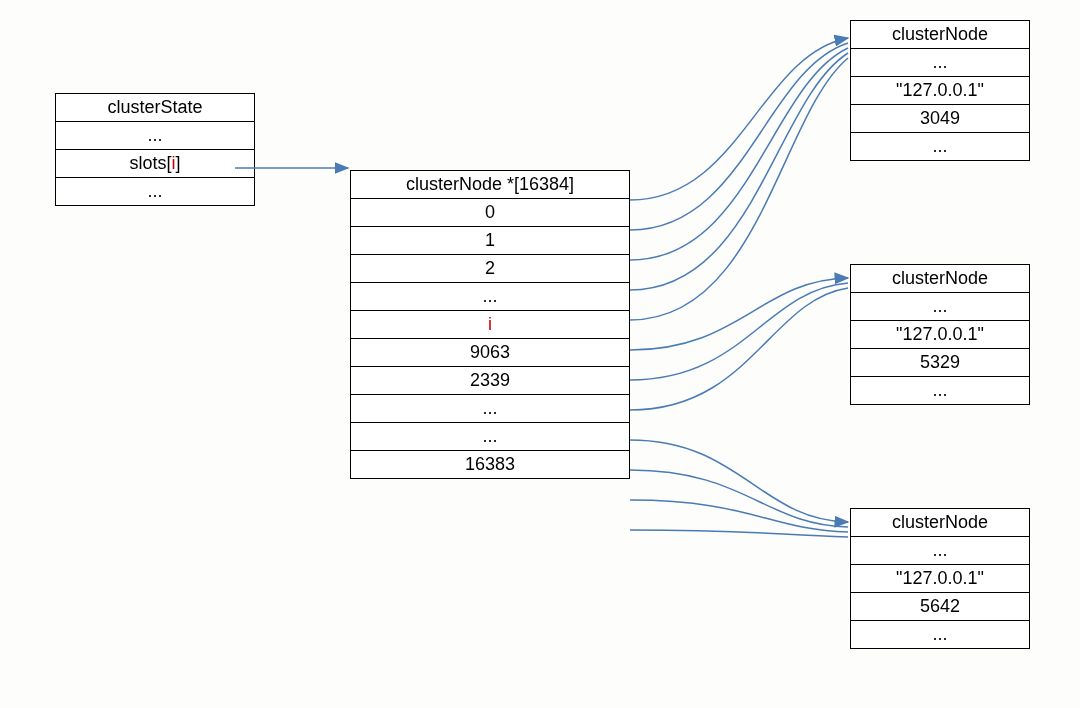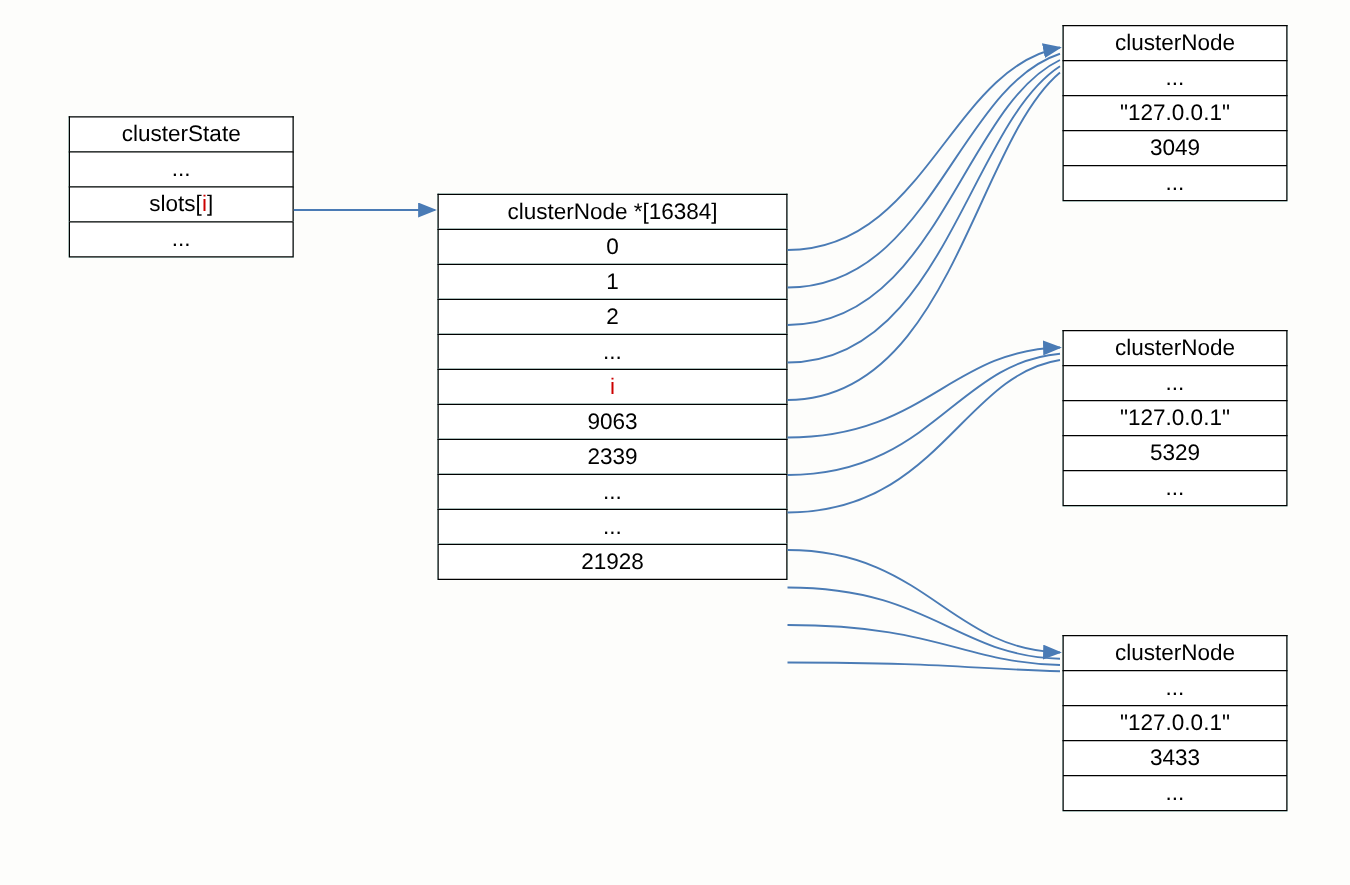--- a/index.html
+++ b/index.html
@@ -8,21 +8,21 @@
       font-family: Arial, sans-serif;
       font-size: 18px;
       background: #fdfdfb;
       position: relative;
       width: 1080px;
       height: 708px;
       box-sizing: border-box;
     }
     .box {
       position: absolute;
-      background: #5eead4;
+      background: #c2410c;
     }
     .cell {
       border: 1.5px solid #000;
       border-bottom: none;
       text-align: center;
       padding: 3px 8px;
       background: white;
     }
     .cell:last-child {
       border-bottom: 1.5px solid #000;
@@ -33,41 +33,41 @@
     svg.arrows {
       position: absolute;
       top: 0;
       left: 0;
       pointer-events: none;
     }
   </style>
 </head>
 <body>
 
-<div class="box" style="left:55px; top:93px; width:180px;">
+<div class="box" style="left:55px; top:93px; width:200px;">
   <div class="cell">clusterState</div>
   <div class="cell">...</div>
   <div class="cell">
     <span>slots[</span><span class="red-i">i</span><span>]</span>
   </div>
   <div class="cell">...</div>
 </div>
 
-<div class="box" style="left:350px; top:155px; width:280px;">
+<div class="box" style="left:350px; top:170px; width:280px;">
   <div class="cell">clusterNode *[16384]</div>
   <div class="cell">0</div>
   <div class="cell">1</div>
   <div class="cell">2</div>
   <div class="cell">...</div>
   <div class="cell red-i">i</div>
   <div class="cell">9063</div>
   <div class="cell">2339</div>
   <div class="cell">...</div>
   <div class="cell">...</div>
-  <div class="cell">21928</div>
+  <div class="cell">16383</div>
 </div>
 
 <div class="box" style="left:850px; top:20px; width:180px;">
   <div class="cell">clusterNode</div>
   <div class="cell">...</div>
   <div class="cell">"127.0.0.1"</div>
   <div class="cell">3049</div>
   <div class="cell">...</div>
 </div>
 
@@ -76,21 +76,21 @@
   <div class="cell">...</div>
   <div class="cell">"127.0.0.1"</div>
   <div class="cell">5329</div>
   <div class="cell">...</div>
 </div>
 
 <div class="box" style="left:850px; top:508px; width:180px;">
   <div class="cell">clusterNode</div>
   <div class="cell">...</div>
   <div class="cell">"127.0.0.1"</div>
-  <div class="cell">3433</div>
+  <div class="cell">5642</div>
   <div class="cell">...</div>
 </div>
 
 <svg class="arrows" width="1080" height="708">
   <defs>
     <marker id="arrowhead" markerWidth="10" markerHeight="8" refX="9" refY="4" orient="auto">
       <polygon points="0 0, 10 4, 0 8" fill="#4a7bb5"></polygon>
     </marker>
   </defs>
 

